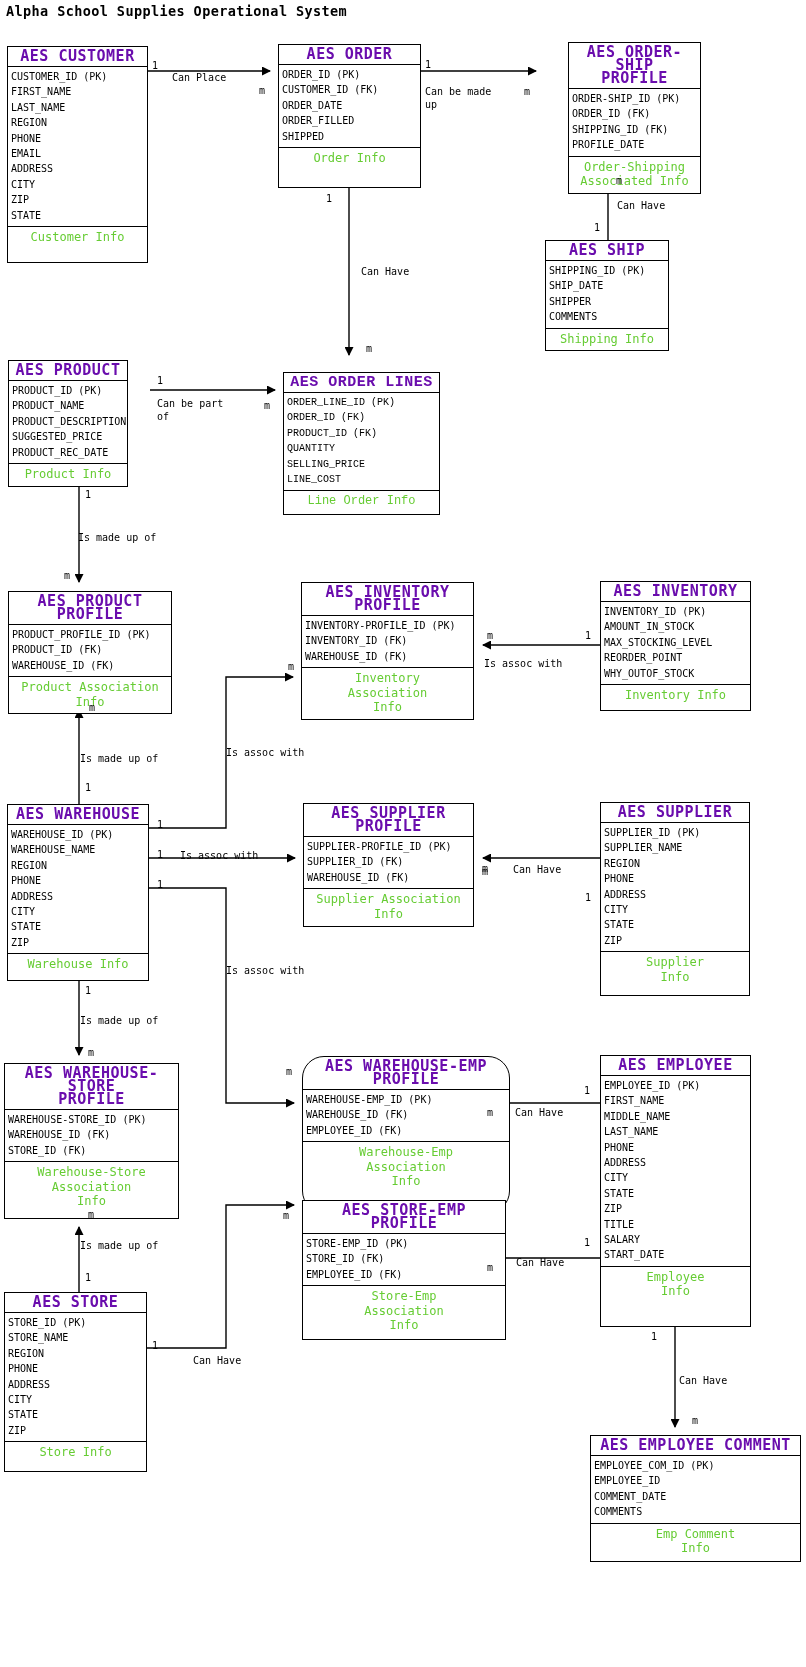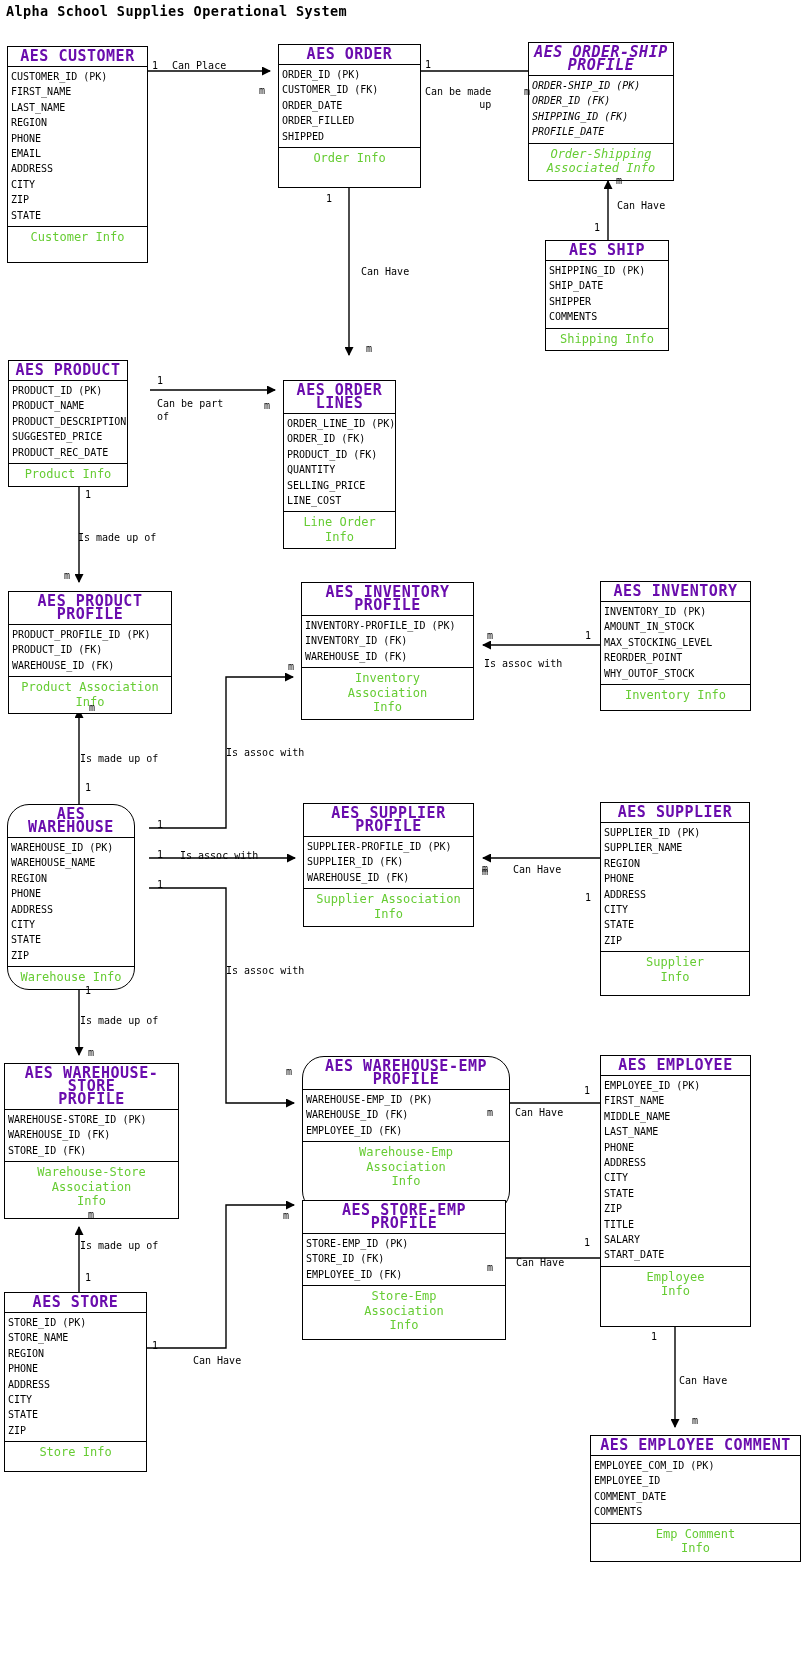--- a/index.html
+++ b/index.html
@@ -67,21 +67,21 @@
       <div class="ehead">AES ORDER</div>
       <div class="eattrs">
         <div>ORDER_ID (PK)</div>
         <div>CUSTOMER_ID (FK)</div>
         <div>ORDER_DATE</div>
         <div>ORDER_FILLED</div>
         <div>SHIPPED</div>
       </div>
       <div class="efoot">Order Info</div>
     </div>
-    <div class="entity" style="left: 528px; top: 42px; width: 146px; min-height: 130px; font-style: italic;">
+    <div class="entity" style="left: 568px; top: 42px; width: 133px; min-height: 130px;">
       <div class="ehead">AES ORDER-SHIP
 PROFILE</div>
       <div class="eattrs">
         <div>ORDER-SHIP_ID (PK)</div>
         <div>ORDER_ID (FK)</div>
         <div>SHIPPING_ID (FK)</div>
         <div>PROFILE_DATE</div>
       </div>
       <div class="efoot">Order-Shipping
 Associated Info</div>
@@ -100,21 +100,21 @@
       <div class="ehead">AES PRODUCT</div>
       <div class="eattrs">
         <div>PRODUCT_ID (PK)</div>
         <div>PRODUCT_NAME</div>
         <div>PRODUCT_DESCRIPTION</div>
         <div>SUGGESTED_PRICE</div>
         <div>PRODUCT_REC_DATE</div>
       </div>
       <div class="efoot">Product Info</div>
     </div>
-    <div class="entity" style="left: 283px; top: 380px; width: 113px; min-height: 143px;">
+    <div class="entity" style="left: 283px; top: 372px; width: 157px; min-height: 143px; font-family: Liberation Mono, monospace;">
       <div class="ehead">AES ORDER LINES</div>
       <div class="eattrs">
         <div>ORDER_LINE_ID (PK)</div>
         <div>ORDER_ID (FK)</div>
         <div>PRODUCT_ID (FK)</div>
         <div>QUANTITY</div>
         <div>SELLING_PRICE</div>
         <div>LINE_COST</div>
       </div>
       <div class="efoot">Line Order Info</div>
@@ -144,21 +144,21 @@
       <div class="ehead">AES INVENTORY</div>
       <div class="eattrs">
         <div>INVENTORY_ID (PK)</div>
         <div>AMOUNT_IN_STOCK</div>
         <div>MAX_STOCKING_LEVEL</div>
         <div>REORDER_POINT</div>
         <div>WHY_OUTOF_STOCK</div>
       </div>
       <div class="efoot">Inventory Info</div>
     </div>
-    <div class="entity" style="left: 7px; top: 804px; width: 128px; min-height: 177px; border-radius: 22px;">
+    <div class="entity" style="left: 7px; top: 804px; width: 142px; min-height: 177px;">
       <div class="ehead">AES WAREHOUSE</div>
       <div class="eattrs">
         <div>WAREHOUSE_ID (PK)</div>
         <div>WAREHOUSE_NAME</div>
         <div>REGION</div>
         <div>PHONE</div>
         <div>ADDRESS</div>
         <div>CITY</div>
         <div>STATE</div>
         <div>ZIP</div>
@@ -263,24 +263,24 @@
       <div class="ehead">AES EMPLOYEE COMMENT</div>
       <div class="eattrs">
         <div>EMPLOYEE_COM_ID (PK)</div>
         <div>EMPLOYEE_ID</div>
         <div>COMMENT_DATE</div>
         <div>COMMENTS</div>
       </div>
       <div class="efoot">Emp Comment
 Info</div>
     </div>
-    <div class="lbl" style="left: 172px; top: 60px;">Can Place</div>
+    <div class="lbl" style="left: 172px; top: 72px;">Can Place</div>
     <div class="card" style="left: 152px; top: 60px;">1</div>
     <div class="card" style="left: 259px; top: 85px;">m</div>
-    <div class="lbl" style="left: 425px; top: 86px; text-align: right;">Can be made
+    <div class="lbl" style="left: 425px; top: 86px;">Can be made
 up</div>
     <div class="card" style="left: 425px; top: 59px;">1</div>
     <div class="card" style="left: 524px; top: 86px;">m</div>
     <div class="lbl" style="left: 617px; top: 200px;">Can Have</div>
     <div class="card" style="left: 594px; top: 222px;">1</div>
     <div class="card" style="left: 616px; top: 175px;">m</div>
     <div class="lbl" style="left: 361px; top: 266px;">Can Have</div>
     <div class="card" style="left: 326px; top: 193px;">1</div>
     <div class="card" style="left: 366px; top: 343px;">m</div>
     <div class="lbl" style="left: 157px; top: 398px;">Can be part

